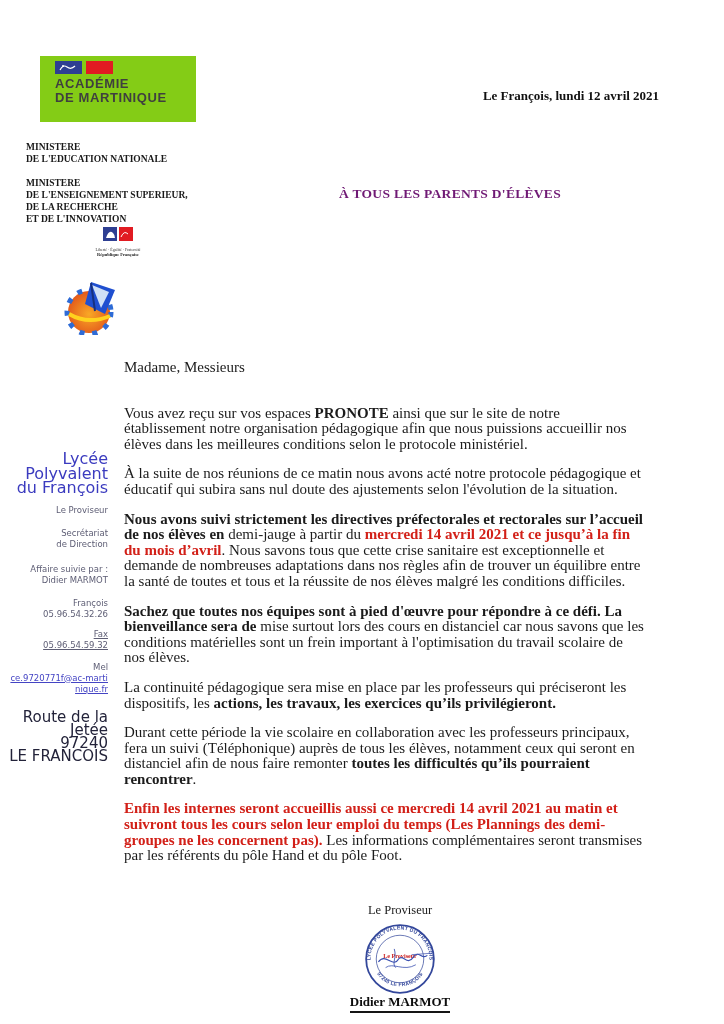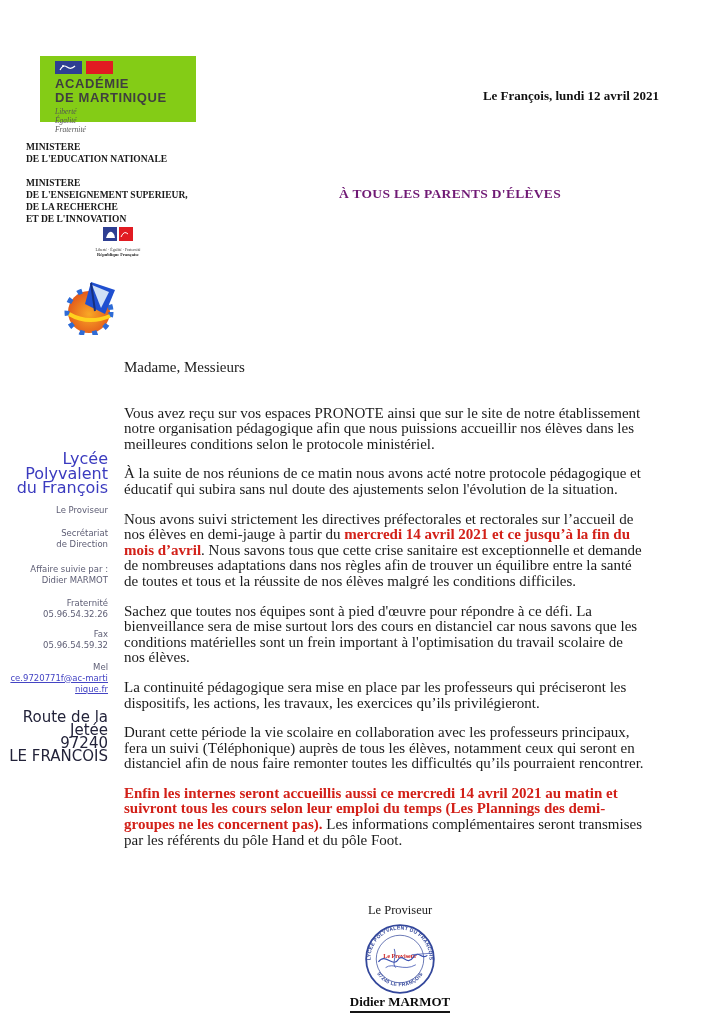--- a/index.html
+++ b/index.html
@@ -42,32 +42,32 @@
     font-weight:bold; font-size:13.5px; letter-spacing:0.3px; color:#701a75; }
 
   
   .sidebar { position:absolute; left:6px; top:452px; width:102px; text-align:right;
     font-family:"DejaVu Sans", sans-serif; font-size:8.5px; line-height:11px; color:#5d5d74; }
   .sb-school { color:#3b3bbf; font-size:16px; line-height:14.5px; margin-bottom:9px; }
   .sb-role { margin-bottom:12px; }
   .sb-secretariat { margin-bottom:14px; }
   .sb-officer { margin-bottom:12px; }
   .sb-phone { margin-bottom:9px; }
-  .sb-fax { margin-bottom:11px; }
+  .sb-fax { margin-bottom:11px;text-decoration:underline; }
   .sb-email { color:#4444c4; text-decoration:underline; word-break:break-all;
     display:block; margin-bottom:16px; cursor:pointer; }
   .sb-address { color:#23233a; font-weight:normal; font-size:15px; line-height:13px; }
 
   
   .body-col { position:absolute; left:124px; top:360px; width:520px;
     font-size:15px; line-height:15.6px; color:#1b1b1b; }
   .para { margin-bottom:14px; }
   .salutation { margin-bottom:30px; }
   .run-n { font-weight:normal; }
-  .run-b { font-weight:normal; }
+  .run-b { font-weight:bold; }
   .run-rb { font-weight:bold; color:#d22018; }
 
   
   .signature { position:absolute; left:299px; top:903px; width:202px; text-align:center;
     font-size:12.5px; }
   .stamp-wrap { width:72px; height:72px; margin:5px auto 0; }
   .sig-name { display:inline-block; font-weight:bold; font-size:13px; color:#0d0d0d;
     border-bottom:2px solid #151515; padding-bottom:1px;
     margin-top:-19px; position:relative; z-index:2; }
 </style>
@@ -81,25 +81,20 @@
       <div class="fb">
         <svg width="18" height="9" viewBox="0 0 18 9">
           <path d="M1 7 Q4 1 8 4 T16 3" stroke="#ffffff" stroke-width="1.2" fill="none"></path>
           <circle cx="4" cy="3" r="1" fill="#ffffff"></circle>
         </svg>
       </div>
       <div class="fr"></div>
     </div>
     <div class="academy-name">ACADÉMIE</div>
     <div class="academy-name">DE MARTINIQUE</div>
-    <div class="motto">
-      <div>Liberté</div>
-      <div>Égalité</div>
-      <div>Fraternité</div>
-    </div>
   </div>
 
   <div class="ministry ministry-1">
     <div>MINISTERE</div>
     <div>DE L'EDUCATION NATIONALE</div>
   </div>
   <div class="ministry ministry-2">
     <div>MINISTERE</div>
     <div>DE L'ENSEIGNEMENT SUPERIEUR,</div>
     <div>DE LA RECHERCHE</div>
@@ -145,21 +140,21 @@
     <div class="sb-role">Le Proviseur</div>
     <div class="sb-secretariat">
       <div>Secrétariat</div>
       <div>de Direction</div>
     </div>
     <div class="sb-officer">
       <div>Affaire suivie par :</div>
       <div>Didier MARMOT</div>
     </div>
     <div class="sb-phone">
-      <div>Fraternité</div>
+      <div>François</div>
       <div>05.96.54.32.26</div>
     </div>
     <div class="sb-fax">
       <div>Fax</div>
       <div>05.96.54.59.32</div>
     </div>
     <div>Mel</div>
     <a class="sb-email">ce.9720771f@ac-martinique.fr</a>
     <div class="sb-address">
       <div>Route de la Jetée</div>

